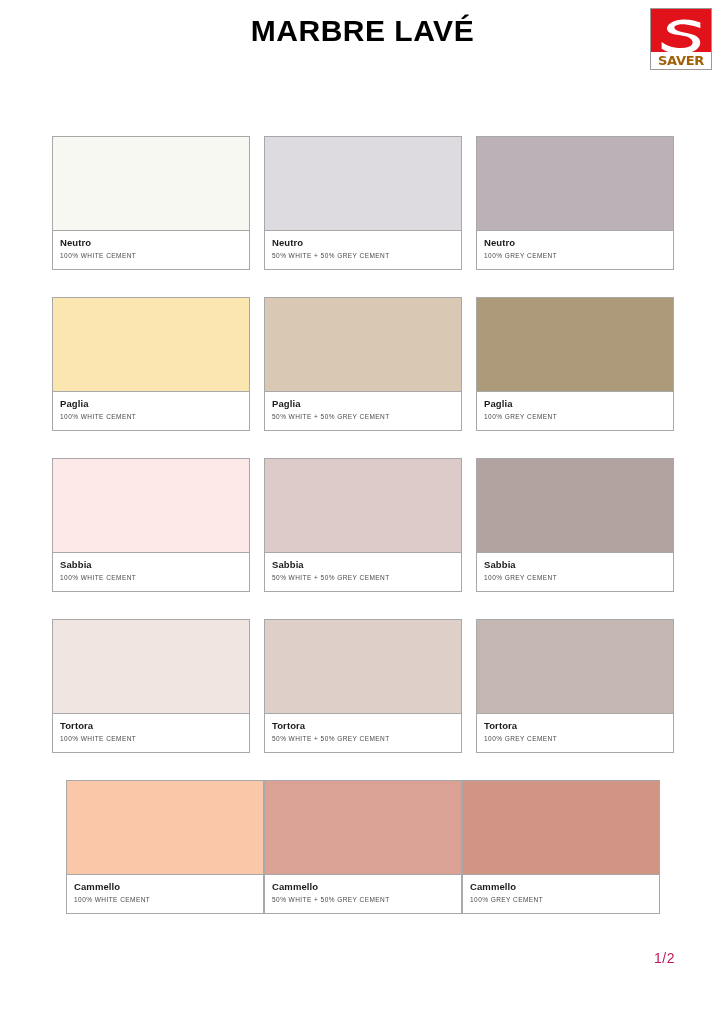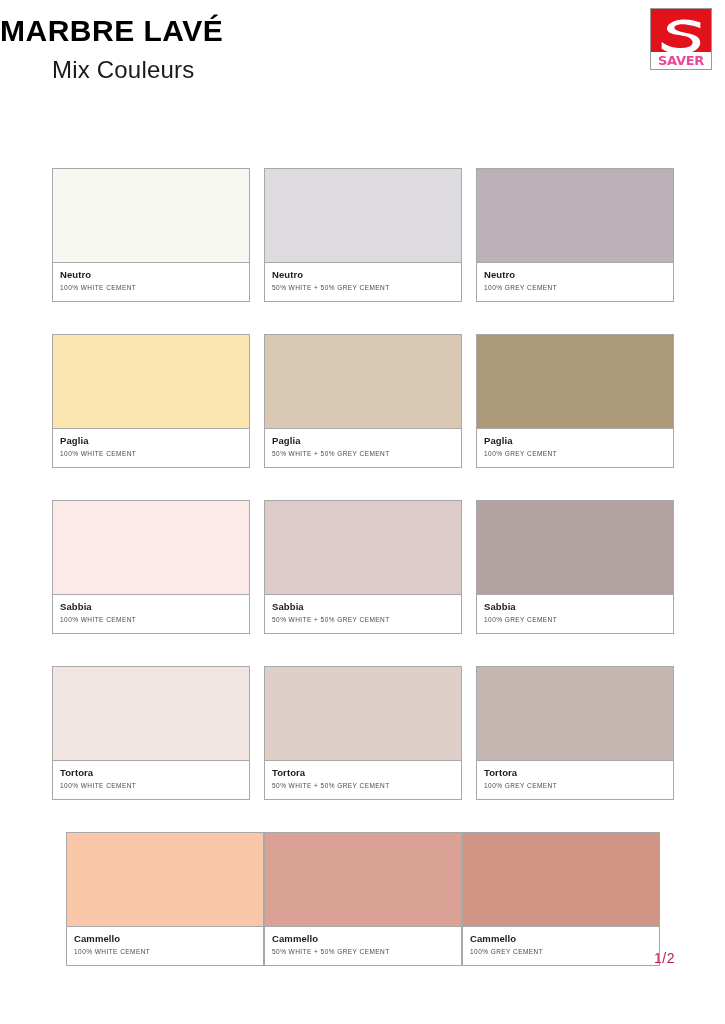--- a/index.html
+++ b/index.html
@@ -20,21 +20,21 @@
   .header {
     position: relative;
     height: 108px;
   }
 
   .doc-title {
     position: absolute;
     top: 14px;
     left: 0;
     width: 725px;
-    text-align: left;
+    text-align: center;
     font-size: 30px;
     font-weight: bold;
     letter-spacing: 0.5px;
     color: #000000;
   }
 
   .doc-subtitle {
     position: absolute;
     top: 56px;
     left: 52px;
@@ -61,42 +61,41 @@
     width: 100%;
     height: 100%;
   }
   .logo-word {
     position: absolute;
     left: 0;
     bottom: 0;
     width: 100%;
     height: 17px;
     background: #ffffff;
-    color: #ec4899;
+    color: #a16207;
     font-size: 13px;
     font-weight: bold;
     letter-spacing: -0.3px;
     text-align: center;
     line-height: 17px;
     font-family: "DejaVu Sans", sans-serif;
   }
 
   
   .grid {
     position: absolute;
     top: 136px;
     left: 52px;
     width: 622px;
   }
 
   .swatch-row {
     display: flex;
     justify-content: space-between;
     margin-bottom: 27px;
-    margin-top: 32px;
   }
   .swatch-row:last-child { margin-bottom: 0; justify-content: center; }
 
   .swatch-card {
     width: 198px;
     border: 1px solid #a8a8a8;
     background: #ffffff;
   }
 
   .swatch-color {
@@ -137,21 +136,20 @@
     letter-spacing: 0.5px;
   }
 </style>
 </head>
 <body>
 
 <div class="header">
 
   <div class="doc-title">MARBRE LAVÉ</div>
 
-  <div class="doc-subtitle">Mix Couleurs</div>
 
   <div class="logo">
     <svg class="logo-swoosh" viewBox="0 0 62 62">
       <path d="M44 12 C30 8, 14 14, 17 22 C19 28, 34 26, 40 30 C47 35, 42 42, 26 40
                C20 39, 15 37, 11 34 L11 41 C17 45, 26 47, 34 46 C49 45, 54 36, 49 30
                C44 24, 29 25, 25 21 C22 18, 27 15, 36 16 C42 17, 47 18, 51 20 L51 14 Z" fill="#ffffff"></path>
     </svg>
     <div class="logo-word">SAVER</div>
   </div>
 

